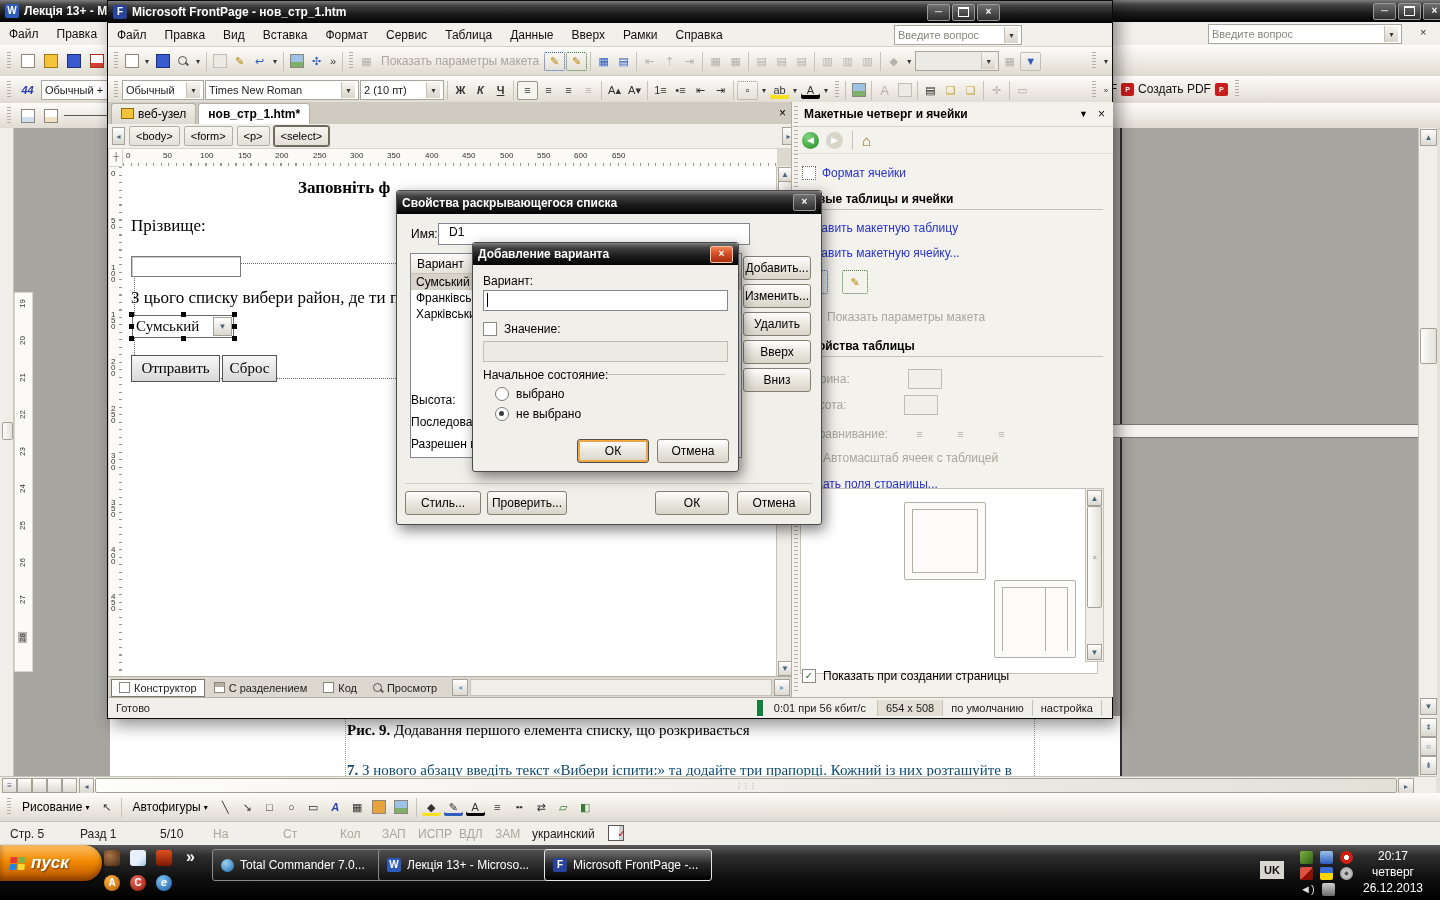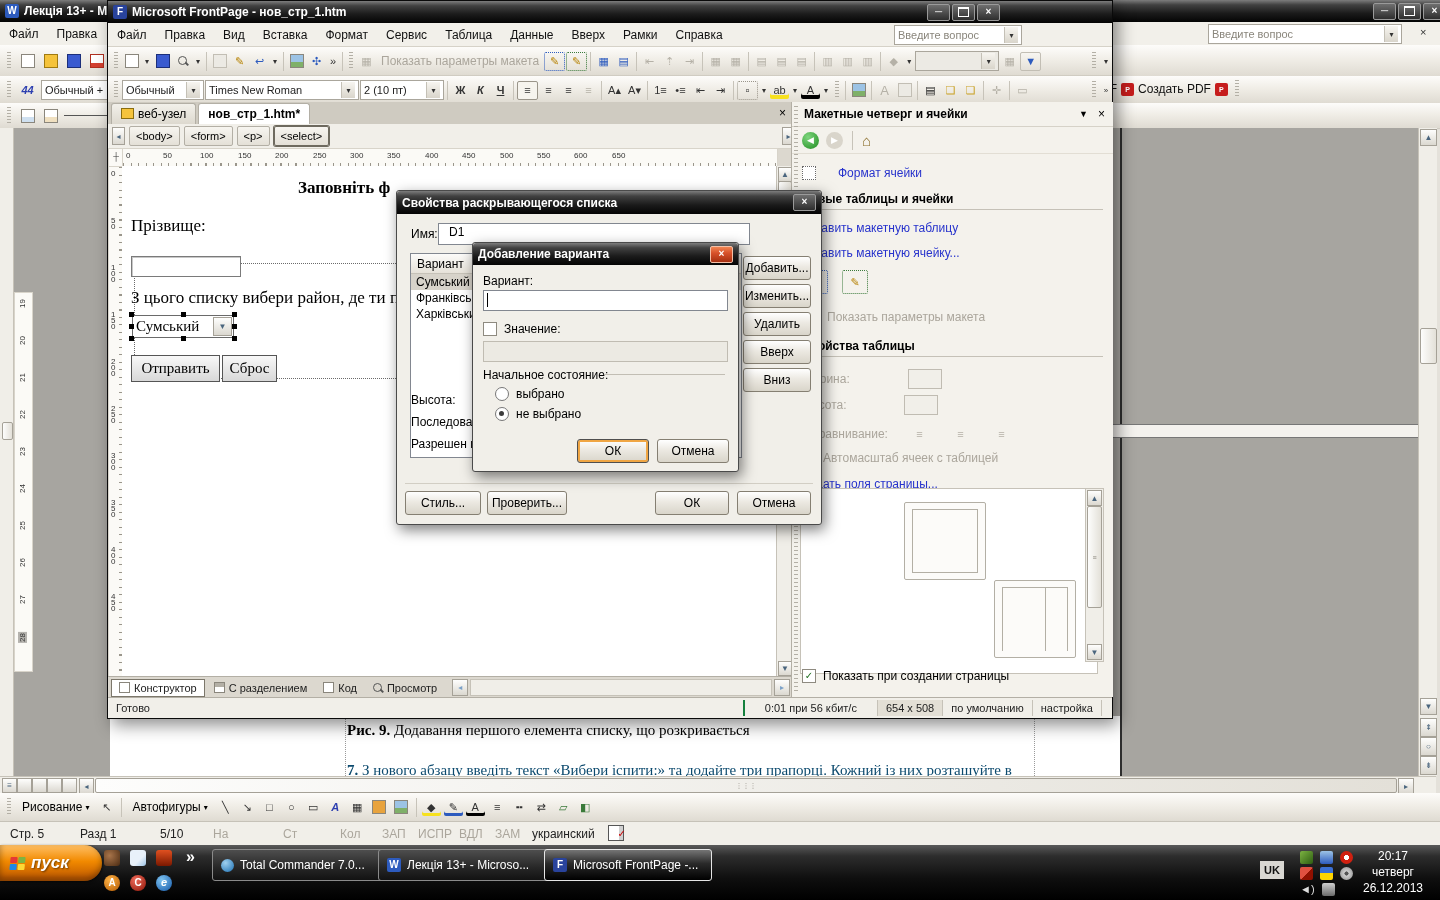--- a/index.html
+++ b/index.html
@@ -509,21 +509,21 @@
       <span style="margin-left:auto;font-size:9px">▼</span>
       <span style="margin-left:10px;font-size:12px">×</span>
     </div>
     <div class="flex" style="height:26px;padding:0 10px;gap:7px;border-bottom:1px solid #e2ded4">
       <span style="width:17px;height:17px;border-radius:50%;background:radial-gradient(circle at 35% 30%,#7ed67e,#1f8b1f);color:#fff;font-size:9px;text-align:center;line-height:17px">◀</span>
       <span style="width:17px;height:17px;border-radius:50%;background:#d9d5cb;color:#fff;font-size:9px;text-align:center;line-height:17px">▶</span>
       <span class="sep"></span>
       <span style="font-size:15px;color:#8a6d2a">⌂</span>
     </div>
     <div style="padding:8px 10px 0 10px">
-      <div class="flex" style="gap:22px;height:22px">
+      <div class="flex" style="gap:6px;height:22px">
         <span class="ic-sq" style="border:1px dotted #6a6a6a;background:#fff"></span>
         <a class="link">Формат ячейки</a>
       </div>
       <div class="sect" style="margin-top:8px">Новые таблицы и ячейки</div>
       <div style="margin-top:8px"><a class="link">Вставить макетную таблицу</a></div>
       <div style="margin-top:7px"><a class="link">Вставить макетную ячейку...</a></div>
       <div class="flex" style="gap:14px;margin-top:9px">
         <span class="i" style="border:1px dotted #2d5bbe;color:#b8860b;width:24px;height:22px">✎</span>
         <span class="i" style="border:1px dotted #3a7a3a;color:#b8860b;width:24px;height:22px">✎</span>
       </div>
@@ -575,21 +575,21 @@
       <div class="sbtn abs" style="left:1px;bottom:1px;width:13px;height:14px">▼</div>
     </div>
     <div class="abs flex" style="left:10px;top:567px;gap:7px">
       <span class="cb">✓</span>
       <span style="font-size:12px">Показать при создании страницы</span>
     </div>
   </div>
 
   <div class="abs flex" style="left:0;top:696px;width:1004px;height:20px;background:#f1efe9;border-top:1px solid #b3afa5;font-size:11px;color:#222">
     <span style="padding-left:8px">Готово</span>
-    <span class="stx" style="margin-left:auto;border-left:2px solid #15803d;padding:2px 20px">0:01 при 56 кбит/с</span>
+    <span class="stx" style="margin-left:auto;border-left:6px solid #15803d;padding:2px 11px">0:01 при 56 кбит/с</span>
     <span class="stx" style="border-left:1px solid #c6c2b8;padding:2px 8px;background:#e3dfd5">654 x 508</span>
     <span class="stx" style="border-left:1px solid #c6c2b8;padding:2px 8px">по умолчанию</span>
     <span class="stx" style="border-left:1px solid #c6c2b8;border-right:1px solid #c6c2b8;padding:2px 8px;margin-right:10px">настройка</span>
   </div>
 </div>
 
 <div class="abs dlg" style="left:396px;top:190px;width:424px;height:333px">
   <div class="titlebar" style="height:23px;border-radius:3px 3px 0 0">
     <span>Свойства раскрывающегося списка</span>
     <span class="wbtn" style="margin-left:auto">×</span>

